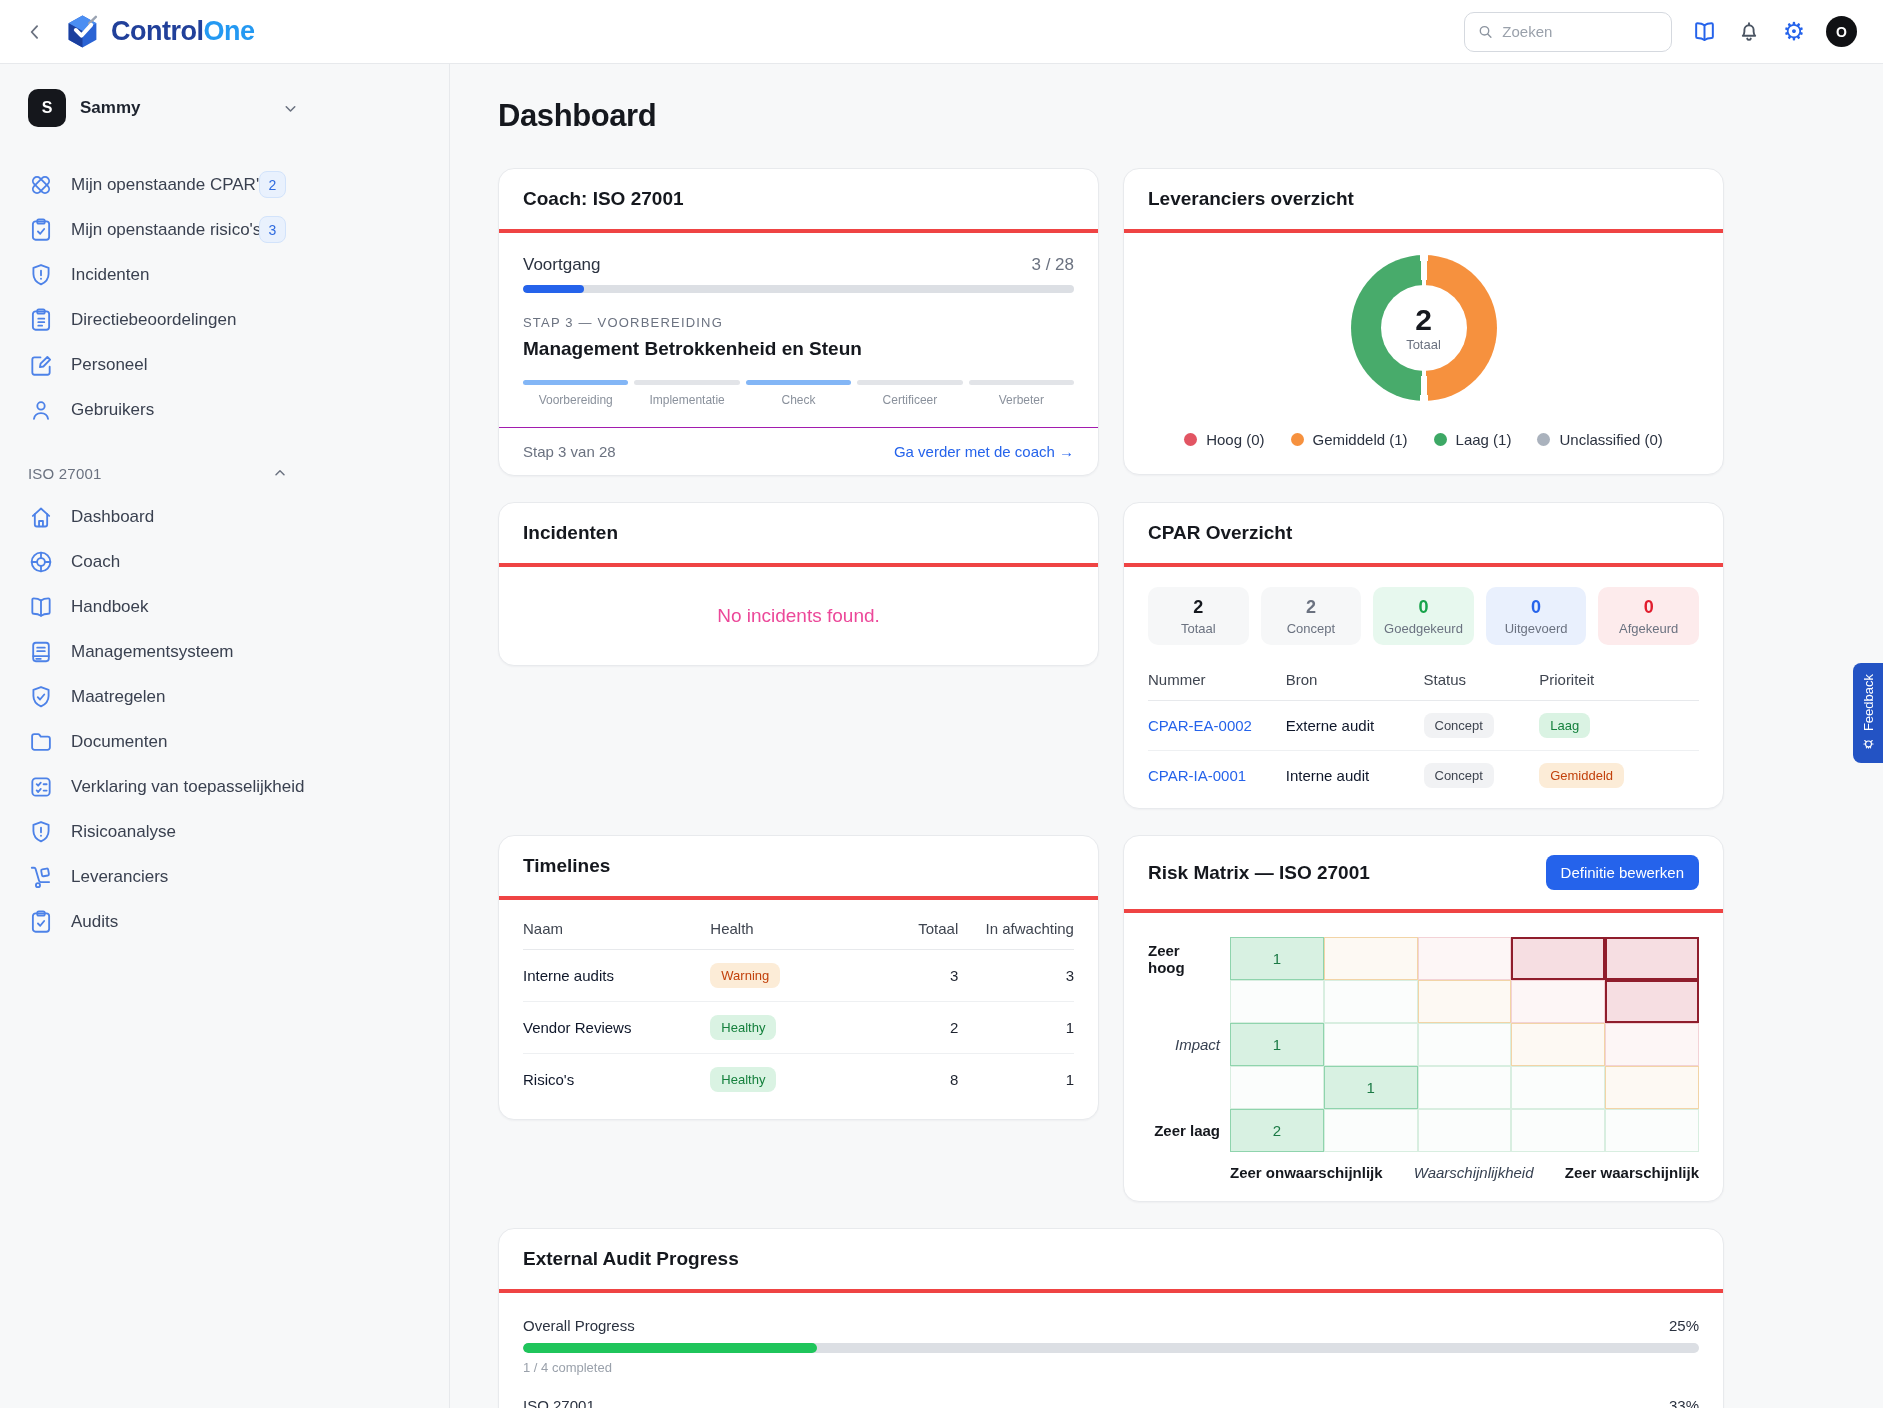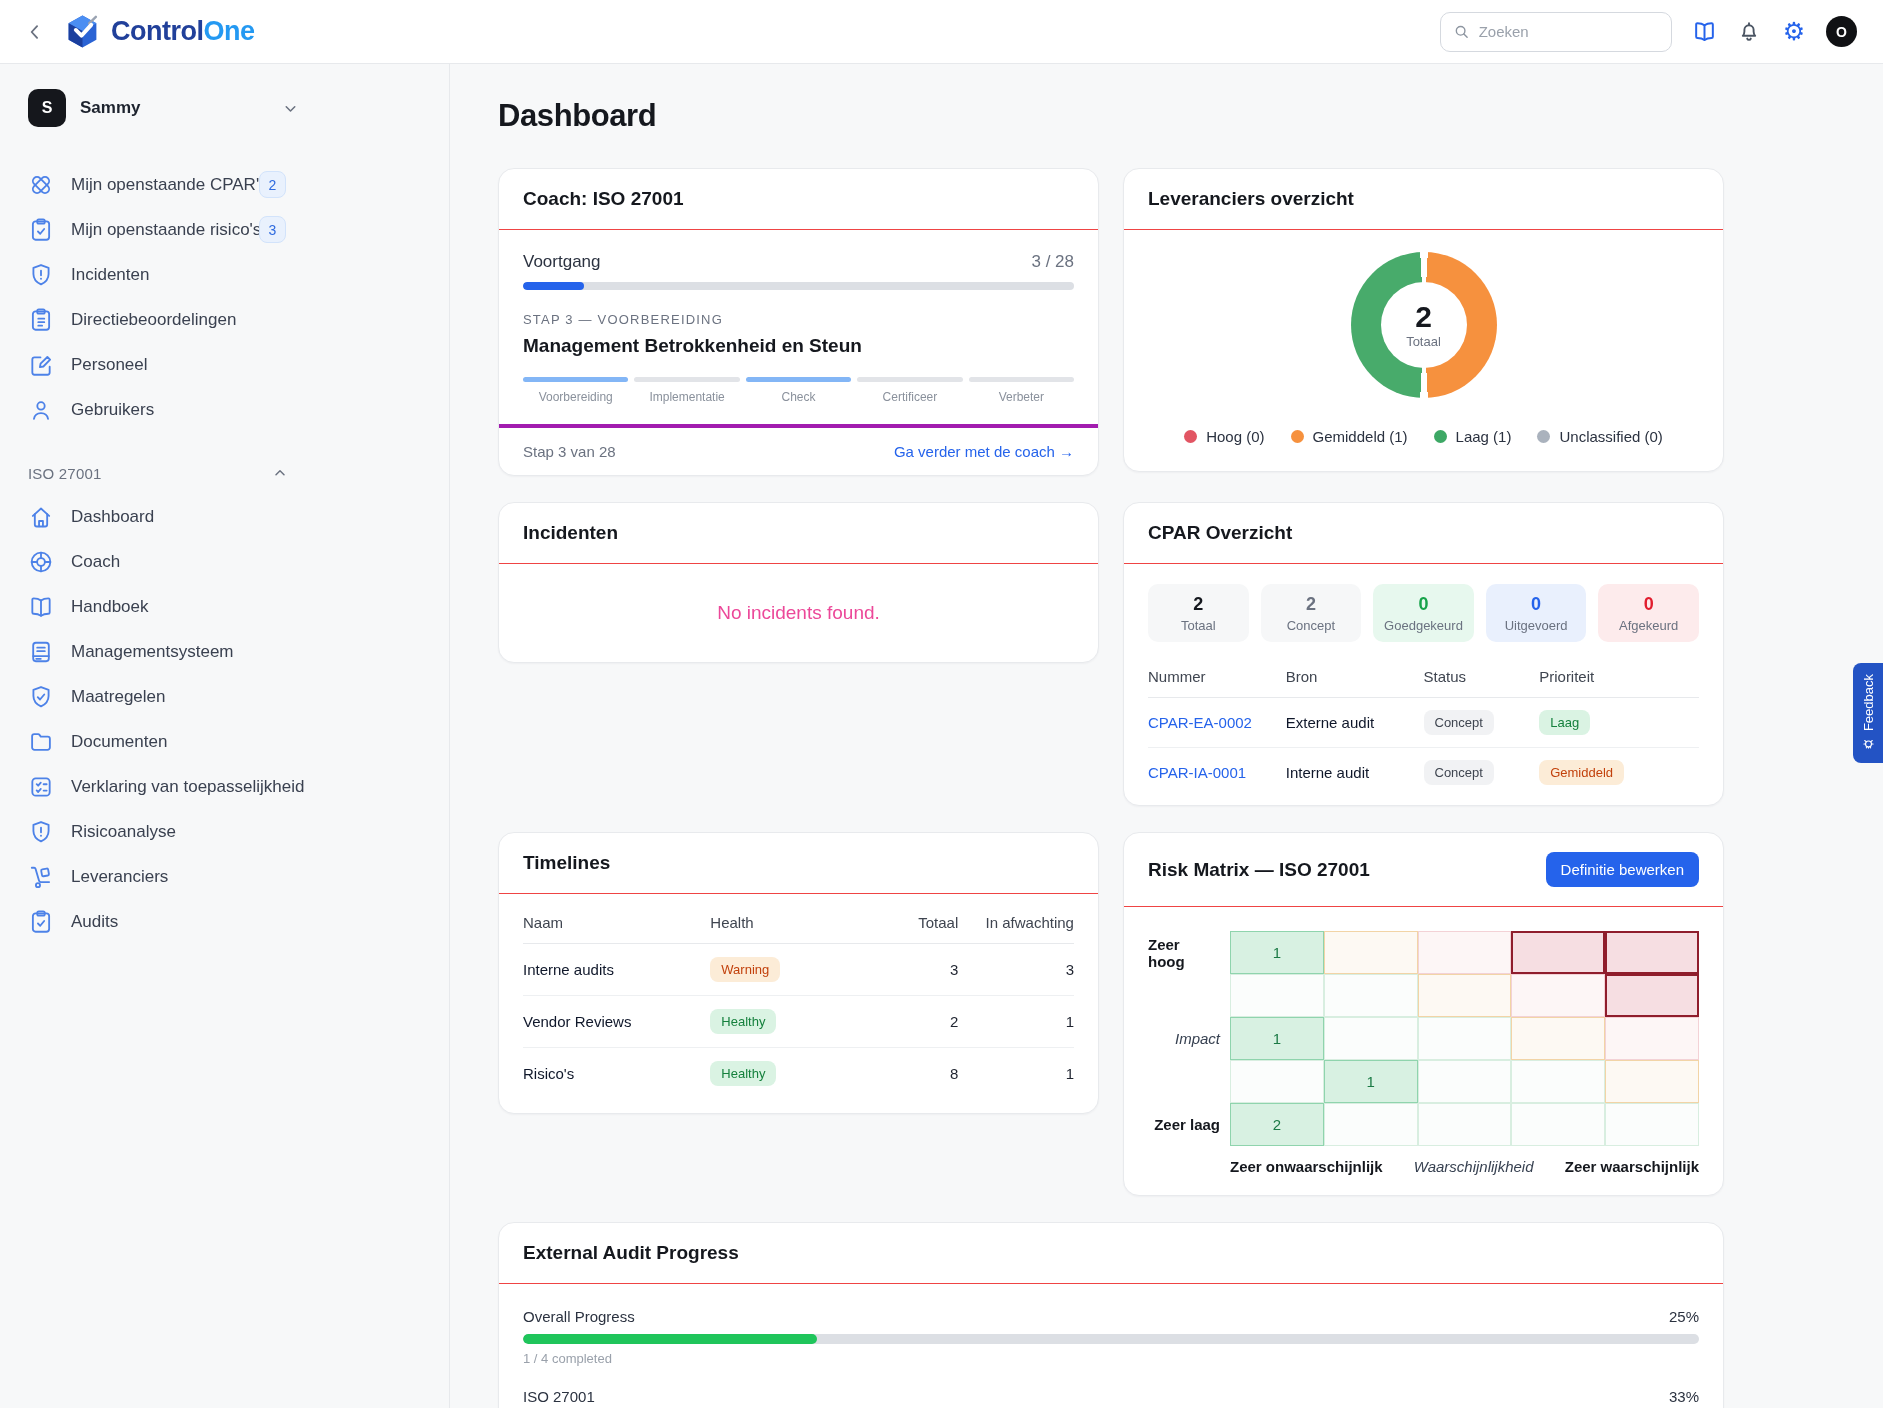--- a/index.html
+++ b/index.html
@@ -15,21 +15,21 @@
     height:64px; background:#fff; border-bottom:1px solid #e7e9ec;
     display:flex; align-items:center; padding:0 26px 0 20px;
   }
   .back-btn { width:30px; height:30px; display:flex; align-items:center; justify-content:center; color:#6b7280; cursor:pointer; }
   .logo { display:flex; align-items:center; gap:10px; margin-left:14px; }
   .logo-text { font-size:27px; font-weight:800; letter-spacing:-0.5px; }
   .logo-text .p1 { color:#21409a; }
   .logo-text .p2 { color:#2499f2; }
   .topbar-right { margin-left:auto; display:flex; align-items:center; gap:19px; }
   .search-box {
-    width:232px; height:40px; border:1px solid #d5d9df; border-radius:10px; background:#fff;
+    width:208px; height:40px; border:1px solid #d5d9df; border-radius:10px; background:#fff;
     display:flex; align-items:center; gap:9px; padding:0 12px; color:#8d95a0;
   }
   .search-box input {
     border:none; outline:none; width:100%; font-size:15px; font-family:"Liberation Sans", sans-serif; color:#374151; background:transparent;
   }
   .search-box input::placeholder { color:#9aa1ab; }
   .tb-icon { width:26px; height:26px; display:flex; align-items:center; justify-content:center; cursor:pointer; }
   .gear-glyph { font-size:25px; color:#2563eb; line-height:1; }
   .avatar-o {
     width:31px; height:31px; border-radius:50%; background:#101114; color:#fff;
@@ -69,41 +69,41 @@
   .page-title { font-size:31px; font-weight:800; letter-spacing:-0.4px; color:#15181e; margin-bottom:34px; }
   .grid {
     width:1226px; display:grid; grid-template-columns:601px 601px;
     column-gap:24px; row-gap:26px; align-items:start;
   }
   .card {
     background:#fff; border:1px solid #e8eaed; border-radius:16px;
     box-shadow:0 1px 2px rgba(16,24,40,0.04); overflow:hidden;
   }
   .card-head {
-    padding:19px 24px; border-bottom:1px solid #ef4444;
+    padding:19px 24px; border-bottom:4px solid #ef4444;
     display:flex; align-items:center; justify-content:space-between;
   }
   .card-title { font-size:19px; font-weight:700; color:#15181e; }
 
   
   .coach-body { padding:22px 24px 20px; }
   .vt-row { display:flex; justify-content:space-between; align-items:center; }
   .vt-label { font-size:17px; color:#2b3240; }
   .vt-value { font-size:17px; color:#6b7280; }
   .bar { margin-top:10px; height:8px; border-radius:4px; background:#dcdfe4; overflow:hidden; }
   .bar-fill-blue { height:100%; border-radius:4px; background:#2563eb; }
   .kicker { margin-top:22px; font-size:13px; color:#6b7280; letter-spacing:1.2px; }
   .step-title { margin-top:8px; font-size:19px; font-weight:700; color:#15181e; }
   .phases { margin-top:20px; display:flex; gap:6px; }
   .phase { flex:1; }
   .phase-bar { height:5px; border-radius:3px; background:#e2e4e8; }
   .phase.on .phase-bar { background:#83b6f6; }
   .phase-label { margin-top:8px; font-size:12px; color:#8a919c; text-align:center; }
   .card-foot {
-    border-top:4px solid #a21caf; padding:15px 24px;
+    border-top:1px solid #a21caf; padding:15px 24px;
     display:flex; justify-content:space-between; align-items:center;
   }
   .foot-muted { font-size:15px; color:#6b7280; }
   .foot-link { font-size:15px; color:#2563eb; font-weight:500; cursor:pointer; text-decoration:none; }
 
   
   .sup-body { padding:22px 24px 26px; display:flex; flex-direction:column; align-items:center; }
   .donut {
     width:146px; height:146px; border-radius:50%; position:relative;
     background:conic-gradient(#ffffff 0deg 3deg, #f6913e 3deg 177deg, #ffffff 177deg 183deg, #48ab6b 183deg 357deg, #ffffff 357deg 360deg);

